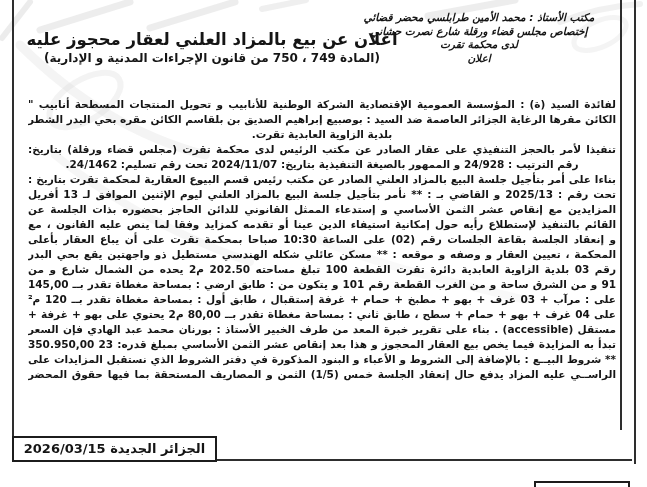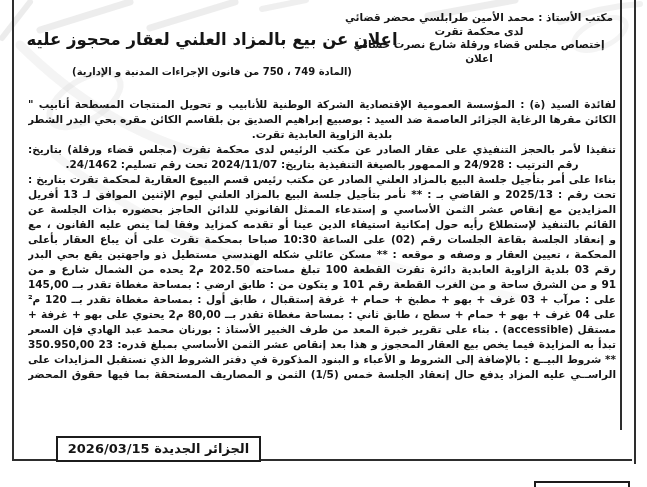--- a/index.html
+++ b/index.html
@@ -10,35 +10,35 @@
   
   .vrule{position:absolute;top:0;background:#2e2e2e;z-index:1;}
   .rule-left{left:12px;width:2px;height:461px;}
   .rule-inner{left:620px;width:2px;height:430px;}
   .rule-outer{left:634px;width:2px;height:464px;}
   
   #wm{position:absolute;left:0;top:0;z-index:0;}
   
   .office{
     position:absolute;top:11px;left:338px;width:282px;z-index:2;
-    direction:rtl;text-align:center;font-size:10.5px;line-height:13.5px;
+    direction:rtl;text-align:center;font-size:10.5px;line-height:13.5px;font-style:italic;
   }
   
   .titleblock{position:absolute;top:30px;left:22px;width:380px;text-align:center;z-index:2;direction:rtl;}
   .title{font-size:16.5px;line-height:20px;text-align:center;}
-  .subtitle{font-size:10px;line-height:11px;margin-top:16px;}
+  .subtitle{font-size:12px;line-height:11px;margin-top:3px;}
   
   .bodyblock{position:absolute;top:97px;left:28px;width:588px;z-index:2;direction:rtl;font-size:10.5px;}
   .bl{height:15px;line-height:15px;overflow:hidden;text-align:justify;text-align-last:justify;white-space:normal;}
   .bl.c{text-align:left;text-align-last:center;}
   
   .footer-rule{position:absolute;top:459px;left:12px;width:620px;height:2px;background:#2e2e2e;z-index:1;}
   .datebox{
     position:absolute;left:12px;top:436px;width:201px;height:22px;border:2px solid #1c1c1c;background:#fff;z-index:2;
-    direction:rtl;text-align:center;font-size:13px;line-height:22px;margin-left:44px;
+    direction:rtl;text-align:center;font-size:13px;line-height:22px;
   }
   .refbox{
     position:absolute;left:534px;top:434px;width:92px;height:23px;border:2px solid #1c1c1c;background:#fff;z-index:2;
     direction:ltr;text-align:center;font-size:13.5px;line-height:23px;
     font-family:"Liberation Serif","DejaVu Serif",serif;
     margin-top:47px;
   }
 </style>
 </head>
 <body>
@@ -60,22 +60,22 @@
       <path d="M320 240 C385 268, 455 282, 525 300" stroke-width="8" opacity="0.18"></path>
     </g>
   </svg>
 
   <div class="vrule rule-left"></div>
   <div class="vrule rule-inner"></div>
   <div class="vrule rule-outer"></div>
 
   <div class="office">
     <div>مكتب الأستاذ : محمد الأمين طرابلسي محضر قضائي</div>
+    <div>إختصاص مجلس قضاء ورقلة شارع نصرت حشاني</div>
     <div>لدى محكمة تقرت</div>
-    <div>إختصاص مجلس قضاء ورقلة شارع نصرت حشاني</div>
     <div>اعلان</div>
   </div>
 
   <div class="titleblock">
     <div class="title">اعلان عن بيع بالمزاد العلني لعقار محجوز عليه</div>
     <div class="subtitle">(المادة 749 ، 750 من قانون الإجراءات المدنية و الإدارية)</div>
   </div>
 
   <div class="bodyblock">
     <div class="bl">لفائدة السيد (ة) : المؤسسة العمومية الإقتصادية الشركة الوطنية للأنابيب و تحويل المنتجات المسطحة أنابيب " EPE ANABIB</div>

